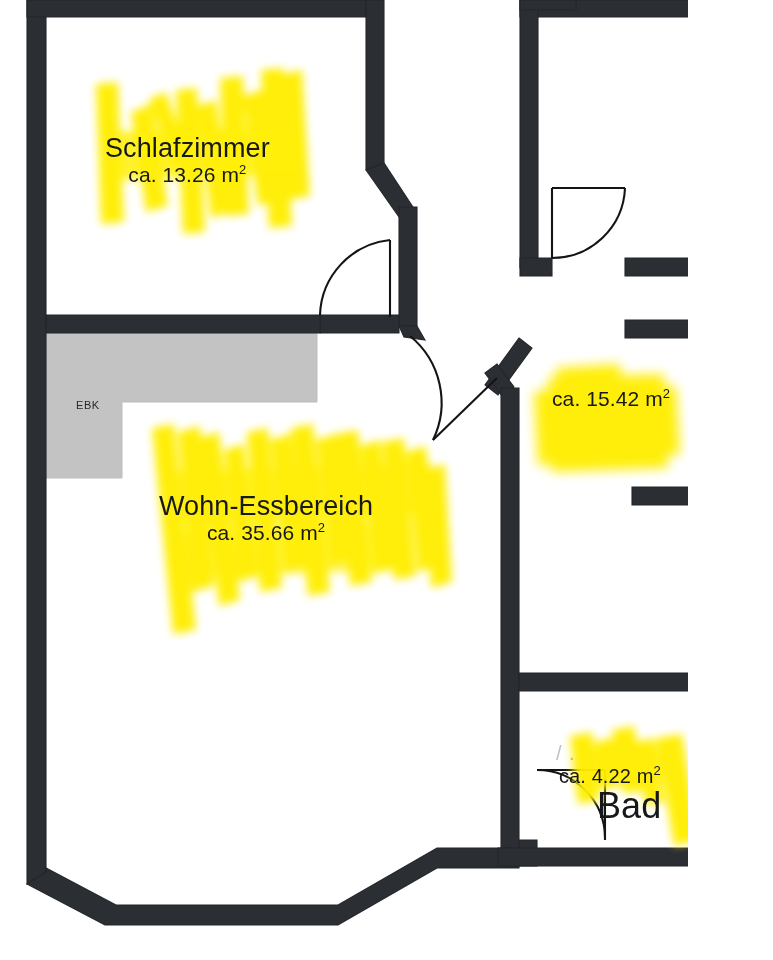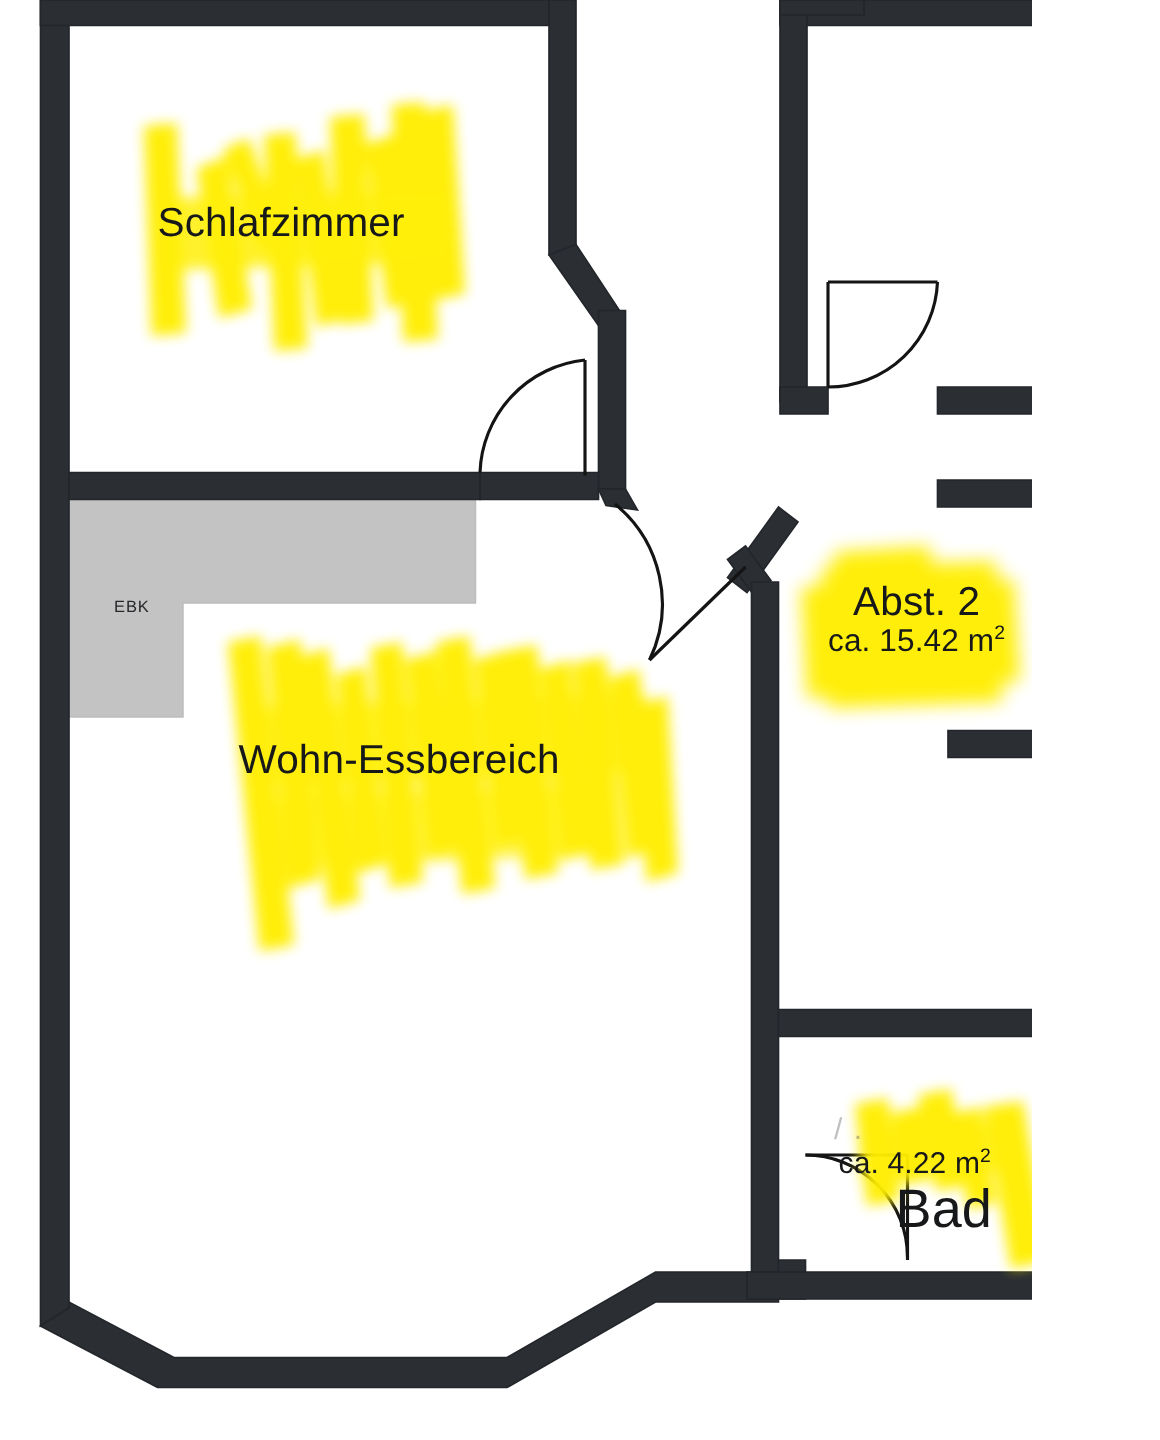--- a/index.html
+++ b/index.html
@@ -233,28 +233,29 @@
       <path d="M 612 730 L 634 726 L 646 790 L 624 794 Z"></path>
       <path d="M 636 742 L 654 738 L 664 802 L 645 806 Z"></path>
       <path d="M 656 738 L 682 734 L 700 840 L 674 846 Z"></path>
       <path d="M 572 752 L 676 746 L 678 780 L 574 786 Z" opacity="0.8"></path>
     </g>
 
   </svg>
 
   <div class="room-label label-center" id="label-schlafzimmer">
     <span class="room-name">Schlafzimmer</span>
+    <span class="room-area"><span>ca. 13.26 </span><span>m</span><span class="sup">2</span></span>
   </div>
 
   <div class="room-label label-center" id="label-wohnessbereich">
     <span class="room-name">Wohn-Essbereich</span>
+    <span class="room-area"><span>ca. 35.66 </span><span>m</span><span class="sup">2</span></span>
   </div>
 
   <div class="room-label label-center" id="label-abst2">
-    <span class="room-name">Abst. 2</span>
     <span class="room-area"><span>ca. 15.42 </span><span>m</span><span class="sup">2</span></span>
   </div>
 
   <div class="room-label label-left" id="label-bad">
     <span class="room-area"><span>ca. 4.22 </span><span>m</span><span class="sup">2</span></span>
     <span class="room-name">Bad</span>
   </div>
 
   <div id="label-ebk">EBK</div>
 

